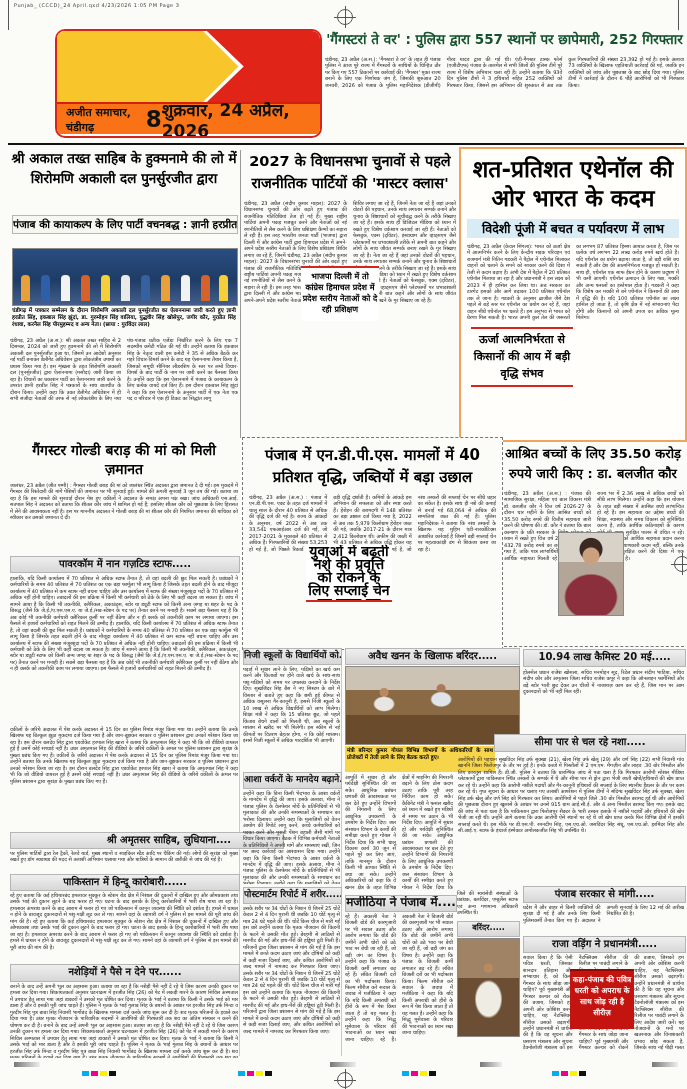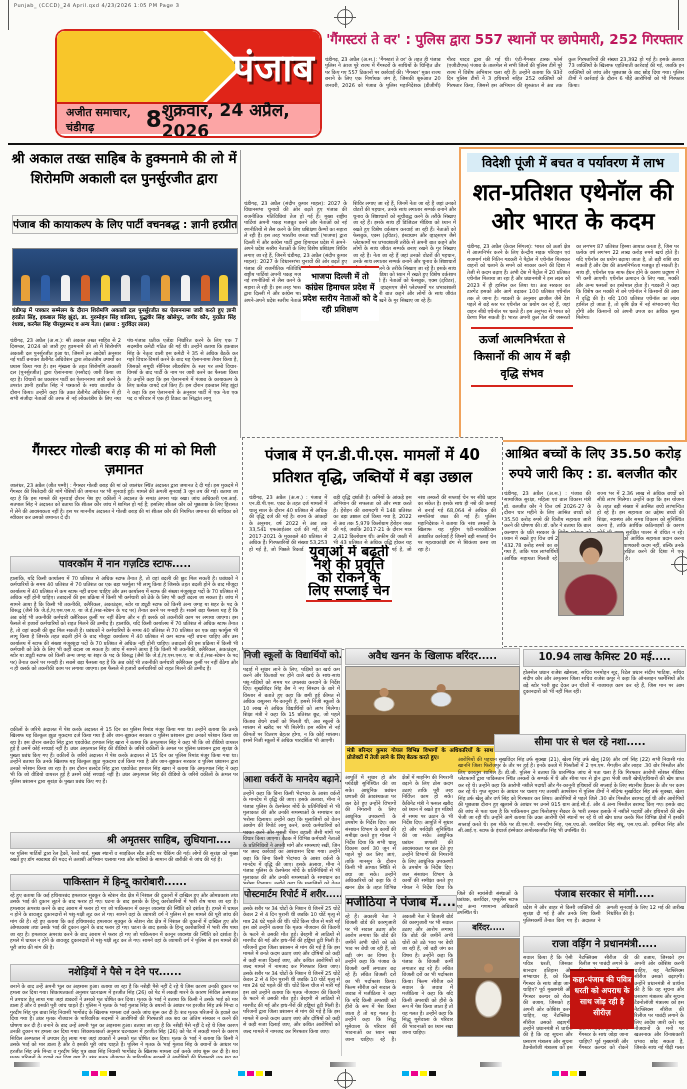--- a/index.html
+++ b/index.html
@@ -25,21 +25,21 @@
   
   #mast{left:55px;top:29px;width:263px;height:105px;border:2px solid #d6241c;border-radius:10px;
         background:#fff;overflow:hidden;}
   #mast .top{position:relative;height:71px;background:#e02418;}
   #mast .yo{position:absolute;inset:0;background:#fff;clip-path:polygon(0 0,57% 0,71% 50%,57% 100%,0 100%);}
   #mast .yy{position:absolute;inset:0;background:#f8c62a;clip-path:polygon(0 0,55.5% 0,69% 50%,55.5% 100%,0 100%);}
   #mast .title{position:absolute;left:7px;top:20px;font-size:23px;font-weight:800;color:#d11f14;
         white-space:nowrap;text-shadow:1.5px 1.5px 0 #7e0d07;}
   #mast .edition{position:absolute;right:6px;top:9px;font-size:38px;font-weight:800;color:#fff;
         text-shadow:2px 3px 0 rgba(0,0,0,.55);}
-  #mast .bottom{height:30px;background:#fca5a5;border-top:2px solid #d11f14;display:flex;
+  #mast .bottom{height:30px;background:#f97316;border-top:2px solid #d11f14;display:flex;
         align-items:center;justify-content:space-between;padding:0 9px;}
   #mast .city{font-size:11px;font-weight:700;color:#111;}
   #mast .pg{font-size:23px;font-weight:700;color:#111;}
   #mast .date{font-size:17px;font-weight:700;color:#111;}
   
   #ph-akali{background:linear-gradient(180deg,#2a4e81 0%,#1e3c66 55%,#44608a 100%);}
   #ph-akali i{position:absolute;display:block;width:9px;height:26px;bottom:4px;border-radius:4px 4px 0 0;}
   #ph-baljit{background:
       radial-gradient(circle 9px at 50% 28%,#caa07e 0 8px,transparent 9px),
       radial-gradient(circle 12px at 50% 20%,#3a2a22 0 11px,transparent 12px),
@@ -65,30 +65,29 @@
   <div class="abs" style="left:8px;top:0;width:1px;height:30px;background:#555;" data-name="crop-mark"></div>
   <div class="abs" style="left:678px;top:0;width:1px;height:30px;background:#555;" data-name="crop-mark"></div>
   <div class="abs crosshair" style="left:337px;top:9px;" data-name="registration-mark-icon"></div>
   <div class="abs crosshair" style="left:674px;top:556px;" data-name="registration-mark-icon"></div>
   <div class="abs crosshair" style="left:337px;top:1072px;" data-name="registration-mark-icon"></div>
 
   <div id="mast" class="abs" data-name="masthead">
     <div class="top" data-name="masthead-banner">
       <div class="yo" data-name="masthead-chevron-outline"></div>
       <div class="yy" data-name="masthead-chevron-yellow"></div>
-      <div class="edition" data-name="edition-name">पंजाब</div>
     </div>
     <div class="bottom" data-name="masthead-info-strip">
       <span class="city" data-name="city-line">अजीत समाचार, चंडीगढ़</span>
       <span class="pg" data-name="page-number">8</span>
       <span class="date" data-name="date-line">शुक्रवार, 24 अप्रैल, 2026</span>
     </div>
   </div>
 
-  <div class="abs hl" style="left:325px;top:30px;width:359px;height:20px;font-size:13.5px;line-height:18px;color:#be185d;white-space:nowrap;" data-name="top-story-headline">'गैंगस्टरां ते वर' : पुलिस द्वारा 557 स्थानों पर छापेमारी, 252 गिरफ्तार</div>
+  <div class="abs hl" style="left:325px;top:30px;width:359px;height:20px;font-size:13.5px;line-height:18px;color:#14532d;white-space:nowrap;" data-name="top-story-headline">'गैंगस्टरां ते वर' : पुलिस द्वारा 557 स्थानों पर छापेमारी, 252 गिरफ्तार</div>
   <div class="abs" style="left:325px;top:56px;width:359px;height:86px;" data-name="top-story-body">
     <div class="bt c3" style="height:86px;">
       <span data-name="top-story-col1">चंडीगढ़, 23 अप्रैल (अ.स.): 'गैंगस्टरां ते वर' के तहत ही पंजाब पुलिस ने आज पूरे राज्य में गैंगस्टरों के साथियों के चिन्हित ठौर पर किए गए 557 ठिकानों पर कार्रवाई की। 'गैंगस्टर' मुक्त राज्य बनाने के लिए एक निर्णायक जंग है, जिसकी शुरुआत 20 जनवरी, 2026</span>
       <span data-name="top-story-col2">को पंजाब के पुलिस महानिदेशक (डीजीपी) गौरव यादव द्वारा की गई थी। एंटी-गैंगस्टर टास्क फोर्स (एजीटीएफ) पंजाब के तालमेल से सभी जिलों की पुलिस टीमें पूरे राज्य में विशेष अभियान चला रही हैं। उन्होंने बताया कि 93वें दिन पुलिस टीमों ने 3 हथियारों सहित 252 व्यक्तियों को गिरफ्तार किया, जिससे</span>
       <span data-name="top-story-col3">इस अभियान की शुरुआत से अब तक कुल गिरफ्तारियों की संख्या 23,392 हो गई है। इसके अलावा 73 व्यक्तियों के खिलाफ एहतियाती कार्रवाई की गई, जबकि इन व्यक्तियों को जांच और पूछताछ के बाद छोड़ दिया गया। पुलिस टीमों ने कार्रवाई के दौरान 6 पौंड़े आरोपियों को भी गिरफ्तार किया।</span>
     </div>
   </div>
 
   <div class="abs" style="left:8px;top:143px;width:676px;height:1.5px;background:#111;" data-name="section-divider"></div>
   <div class="abs vr" style="left:240px;top:150px;height:288px;" data-name="column-rule"></div>
@@ -109,31 +108,32 @@
     <i style="left:206px;background:#f5cf3a;"></i>
   </div>
   <div class="abs cap" style="left:12px;top:307px;width:224px;height:27px;" data-name="akali-photo-caption">चंडीगढ़ में पत्रकार सम्मेलन के दौरान शिरोमणि अकाली दल पुनर्सुरजीत का ऐलाननामा जारी करते हुए ज्ञानी हरप्रीत सिंह, इकबाल सिंह झूंदां, डा. गुरुमोहन सिंह वालिया, युद्धवीर सिंह खोसेपुर, जगीर कौर, गुरप्रीत सिंह रंधावा, करनैल सिंह पीरमुहम्मद व अन्य नेता। (छाया : गुरविंदर लाल)</div>
   <div class="abs" style="left:10px;top:337px;width:228px;height:103px;" data-name="akali-body">
     <div class="bt c2" style="height:103px;">
       <span data-name="akali-body-col1">चंडीगढ़, 23 अप्रैल (अ.स.): श्री अकाल तख्त साहिब से 2 दिसम्बर, 2024 को जारी हुए हुक्मनामे की लो में शिरोमणि अकाली दल पुनर्सुरजीत हुआ था, जिसमें उन आदेशों अनुसार नई पार्टी बनाकर डेलीगेट अधिवेशन द्वारा लोकतंत्रीय उपायों का प्रयास किया गया है। इस शृंखला के तहत शिरोमणि अकाली दल (पुनर्सुरजीत) द्वारा ऐलाननामा (मसौदा) जारी किया जा रहा है। विचारों का प्रकाशन पार्टी का ऐलाननामा जारी करने के उपरांत ज्ञानी हरप्रीत सिंह ने पत्रकारों के साथ बातचीत के दौरान किया। उन्होंने कहा कि उक्त डेलीगेट अधिवेशन में ही सभी संजीदा नेताओं की तरफ से नई लोकतंत्रीय के लिए नया पंथ-पंजाब प्रतीक</span>
       <span data-name="akali-body-col2">एजेंडा निर्धारित करने के लिए एक 7 सदस्यीय कमेटी गठित की गई थी। उन्होंने बताया कि इकबाल सिंह के नेतृत्व वाली इस कमेटी ने 35 से अधिक बैठकें कर गहरे विचार-विमर्श करने के बाद यह ऐलाननामा तैयार किया है, जिसको समूची सीनियर लीडरशिप के स्तर पर लम्बे विचार-विमर्श के बाद पार्टी के नाम पर जारी करने का फैसला किया है। उन्होंने कहा कि इस ऐलाननामे में पंजाब के कायाकल्प के लिए प्रत्येक वायदे दर्ज किए हैं। इस दौरान इकबाल सिंह झूंदां ने कहा कि इस ऐलाननामे के अनुसार पार्टी में एक नेता एक पद व परिवार में एक ही टिकट का सिद्धांत लागू</span>
     </div>
   </div>
 
+  <div class="abs hl" style="left:244px;top:150px;width:212px;height:46px;font-size:14.5px;line-height:22px;" data-name="masterclass-headline">2027 के विधानसभा चुनावों से पहले राजनीतिक पार्टियों की 'मास्टर क्लास'</div>
   <div class="abs" style="left:244px;top:200px;width:212px;height:238px;" data-name="masterclass-body">
     <div class="bt c2" style="height:238px;">
       <span data-name="masterclass-body-col1">चंडीगढ़, 23 अप्रैल (संदीप कुमार माहल): 2027 के विधानसभा चुनावों की ओर बढ़ते हुए पंजाब की राजनीतिक गतिविधियां तेज हो गई हैं। मुख्य राष्ट्रीय पार्टियां अपनी पकड़ मजबूत करने और नेताओं को नई रणनीतियों से लैस करने के लिए प्रशिक्षण कैम्पों का सहारा ले रही हैं। इस तरह भारतीय जनता पार्टी (भाजपा) द्वारा दिल्ली में और कांग्रेस पार्टी द्वारा हिमाचल प्रदेश में अपने-अपने प्रदेश स्तरीय नेताओं के लिए विशेष प्रशिक्षण शिविर लगाए जा रहे हैं, जिनमें चंडीगढ़, 23 अप्रैल (संदीप कुमार माहल): 2027 के विधानसभा चुनावों की ओर बढ़ते हुए पंजाब की राजनीतिक गतिविधियां तेज हो गई हैं। मुख्य राष्ट्रीय पार्टियां अपनी पकड़ मजबूत करने और नेताओं को नई रणनीतियों से लैस करने के लिए प्रशिक्षण कैम्पों का सहारा ले रही हैं। इस तरह भारतीय जनता पार्टी (भाजपा) द्वारा दिल्ली में और कांग्रेस पार्टी द्वारा हिमाचल प्रदेश में अपने-अपने प्रदेश स्तरीय नेताओं के लिए विशेष प्रशिक्षण शिविर लगाए जा रहे हैं, जिनमें</span>
       <span data-name="masterclass-body-col2">नेता जा रहे हैं जहां उनको वोटरों की पहचान, उनके साथ लगातार सम्पर्क बनाने और चुनाव के शिष्टाचारों को सूचीबद्ध करने के तरीके सिखाए जा रहे हैं। इसके साथ ही डिजिटल मीडिया को ध्यान में रखते हुए विशेष वर्कशाप करवाई जा रही हैं। नेताओं को फेसबुक, एक्स (ट्विटर), इंस्टाग्राम और व्हाट्सएप जैसे प्लेटफार्मों पर प्रभावशाली तरीके से अपनी बात कहने और लोगों के साथ जीवंत सम्पर्क बनाए रखने के गुर सिखाए जा रहे हैं। नेता जा रहे हैं जहां उनको वोटरों की पहचान, उनके साथ लगातार सम्पर्क बनाने और चुनाव के शिष्टाचारों को सूचीबद्ध करने के तरीके सिखाए जा रहे हैं। इसके साथ ही डिजिटल मीडिया को ध्यान में रखते हुए विशेष वर्कशाप करवाई जा रही हैं। नेताओं को फेसबुक, एक्स (ट्विटर), इंस्टाग्राम और व्हाट्सएप जैसे प्लेटफार्मों पर प्रभावशाली तरीके से अपनी बात कहने और लोगों के साथ जीवंत सम्पर्क बनाए रखने के गुर सिखाए जा रहे हैं।</span>
     </div>
   </div>
   <div class="abs inset" style="left:301px;top:266px;width:78px;height:50px;font-size:8px;line-height:11px;border-top:2px solid #d6251c;padding-top:3px;" data-name="masterclass-inset-headline">भाजपा दिल्ली में तो कांग्रेस हिमाचल प्रदेश में प्रदेश स्तरीय नेताओं को दे रही प्रशिक्षण</div>
 
   <div class="abs" style="left:459px;top:147px;width:224px;height:291px;border:2px solid #f0a35c;background:#fffefa;" data-name="ethanol-article-box">
+    <div class="hl" style="margin:6px 4px 0;font-size:23px;line-height:29px;height:60px;" data-name="ethanol-headline">शत-प्रतिशत एथेनॉल की ओर भारत के कदम</div>
     <div class="hl" style="margin:4px 6px 0;font-size:12.5px;line-height:19px;height:19px;background:#d8ecf6;white-space:nowrap;" data-name="ethanol-subheadline">विदेशी पूंजी में बचत व पर्यावरण में लाभ</div>
-    <div class="hl" style="margin:6px 4px 0;font-size:23px;line-height:29px;height:60px;" data-name="ethanol-headline">शत-प्रतिशत एथेनॉल की ओर भारत के कदम</div>
     <div class="bt c2" style="margin:5px 6px 0;height:172px;" data-name="ethanol-body">
       <span data-name="ethanol-body-col1">चंडीगढ़, 23 अप्रैल (केवल सिंगला): भारत को ऊर्जा क्षेत्र में आत्मनिर्भर करने के लिए केन्द्रीय सड़क परिवहन एवं राजमार्ग मंत्री नितिन गडकरी ने पैट्रोल में एथेनॉल मिलाकर वाहनों को चलाने के सपने को साकार करने की दिशा में तेजी से कदम बढ़ाए हैं। अभी देश में पैट्रोल में 20 प्रतिशत एथेनॉल मिलाया जा रहा है और प्रधानमंत्री ने इस लक्ष्य को 2023 में ही हासिल कर लिया था। अब सरकार का टारगेट इसको और</span>
       <span data-name="ethanol-body-col2">आगे बढ़ाकर 100 प्रतिशत एथेनॉल तक ले जाना है। गडकरी के अनुसार ब्राजील जैसे देश पहले से बड़े स्तर पर एथेनॉल का प्रयोग कर रहे हैं, जहां वाहन सीधे एथेनॉल पर चलते हैं। इस अनुभव से भारत को प्रेरणा मिल सकती है। भारत अपनी कुल तेल की जरूरतों का लगभग 87 प्रतिशत हिस्सा आयात करता है, जिस पर प्रत्येक वर्ष लगभग 22 लाख करोड़ रुपये खर्च होते हैं। यदि एथेनॉल का प्रयोग बढ़ाया जाता है, तो बड़ी राशि बच सकती है और देश की आत्मनिर्भरता मजबूत हो सकती है। साथ ही, एथेनॉल एक साफ ईंधन होने के कारण प्रदूषण में भी कमी आएगी। एथेनॉल उत्पादन के लिए गन्ना, मक्की और अन्य फसलों का इस्तेमाल होता है। गडकरी ने कहा कि विशेष कर मक्की से बने एथेनॉल ने किसानों की आय में वृद्धि की है। यदि 100 प्रतिशत एथेनॉल का लक्ष्य हासिल हो जाता है, तो कृषि क्षेत्र में नई संभावनाएं पैदा होंगी और किसानों को अपनी उपज का अधिक मूल्य मिलेगा।</span>
     </div>
   </div>
   <div class="abs inset redrule" style="left:471px;top:327px;width:102px;height:54px;font-size:11px;line-height:17px;padding-top:2px;background:#fffefa;" data-name="ethanol-inset-headline">ऊर्जा आत्मनिर्भरता से किसानों की आय में बड़ी वृद्धि संभव</div>
 
   <div class="abs hl" style="left:14px;top:441px;width:220px;height:38px;font-size:14px;line-height:19px;" data-name="goldy-headline">गैंगस्टर गोल्डी बराड़ की मां को मिली ज़मानत</div>
   <div class="abs bt" style="left:10px;top:482px;width:228px;height:70px;" data-name="goldy-body">जालंधर, 23 अप्रैल (जीत पम्मी) : गैंगस्टर गोल्डी बराड़ की मां को जालंधर स्थित अदालत द्वारा जमानत दे दी गई। इस मुकदमे में गैंगस्टर की रिश्तेदारी की मांगें पेशियों की जमानत पर भी सुनवाई हुई। मामले की अगली सुनवाई 3 जून तय की गई। बताया जा रहा है कि इस मामले की सुनवाई दौरान पेश हुए वकीलों ने अदालत के समक्ष अपना पक्ष रखा। जांच अधिकारी एस.आई. सतपाल सिंह ने अदालत को बताया कि शीतल कौर जांच में शामिल हो गई हैं; इसलिए शीतल कौर को पूछताछ के लिए हिरासत में लेने की आवश्यकता नहीं है। इस पर माननीय अदालत ने गोल्डी बराड़ की मां शीतल कौर की नियमित जमानत की याचिका को स्वीकार कर उसको जमानत दे दी।</div>
 

